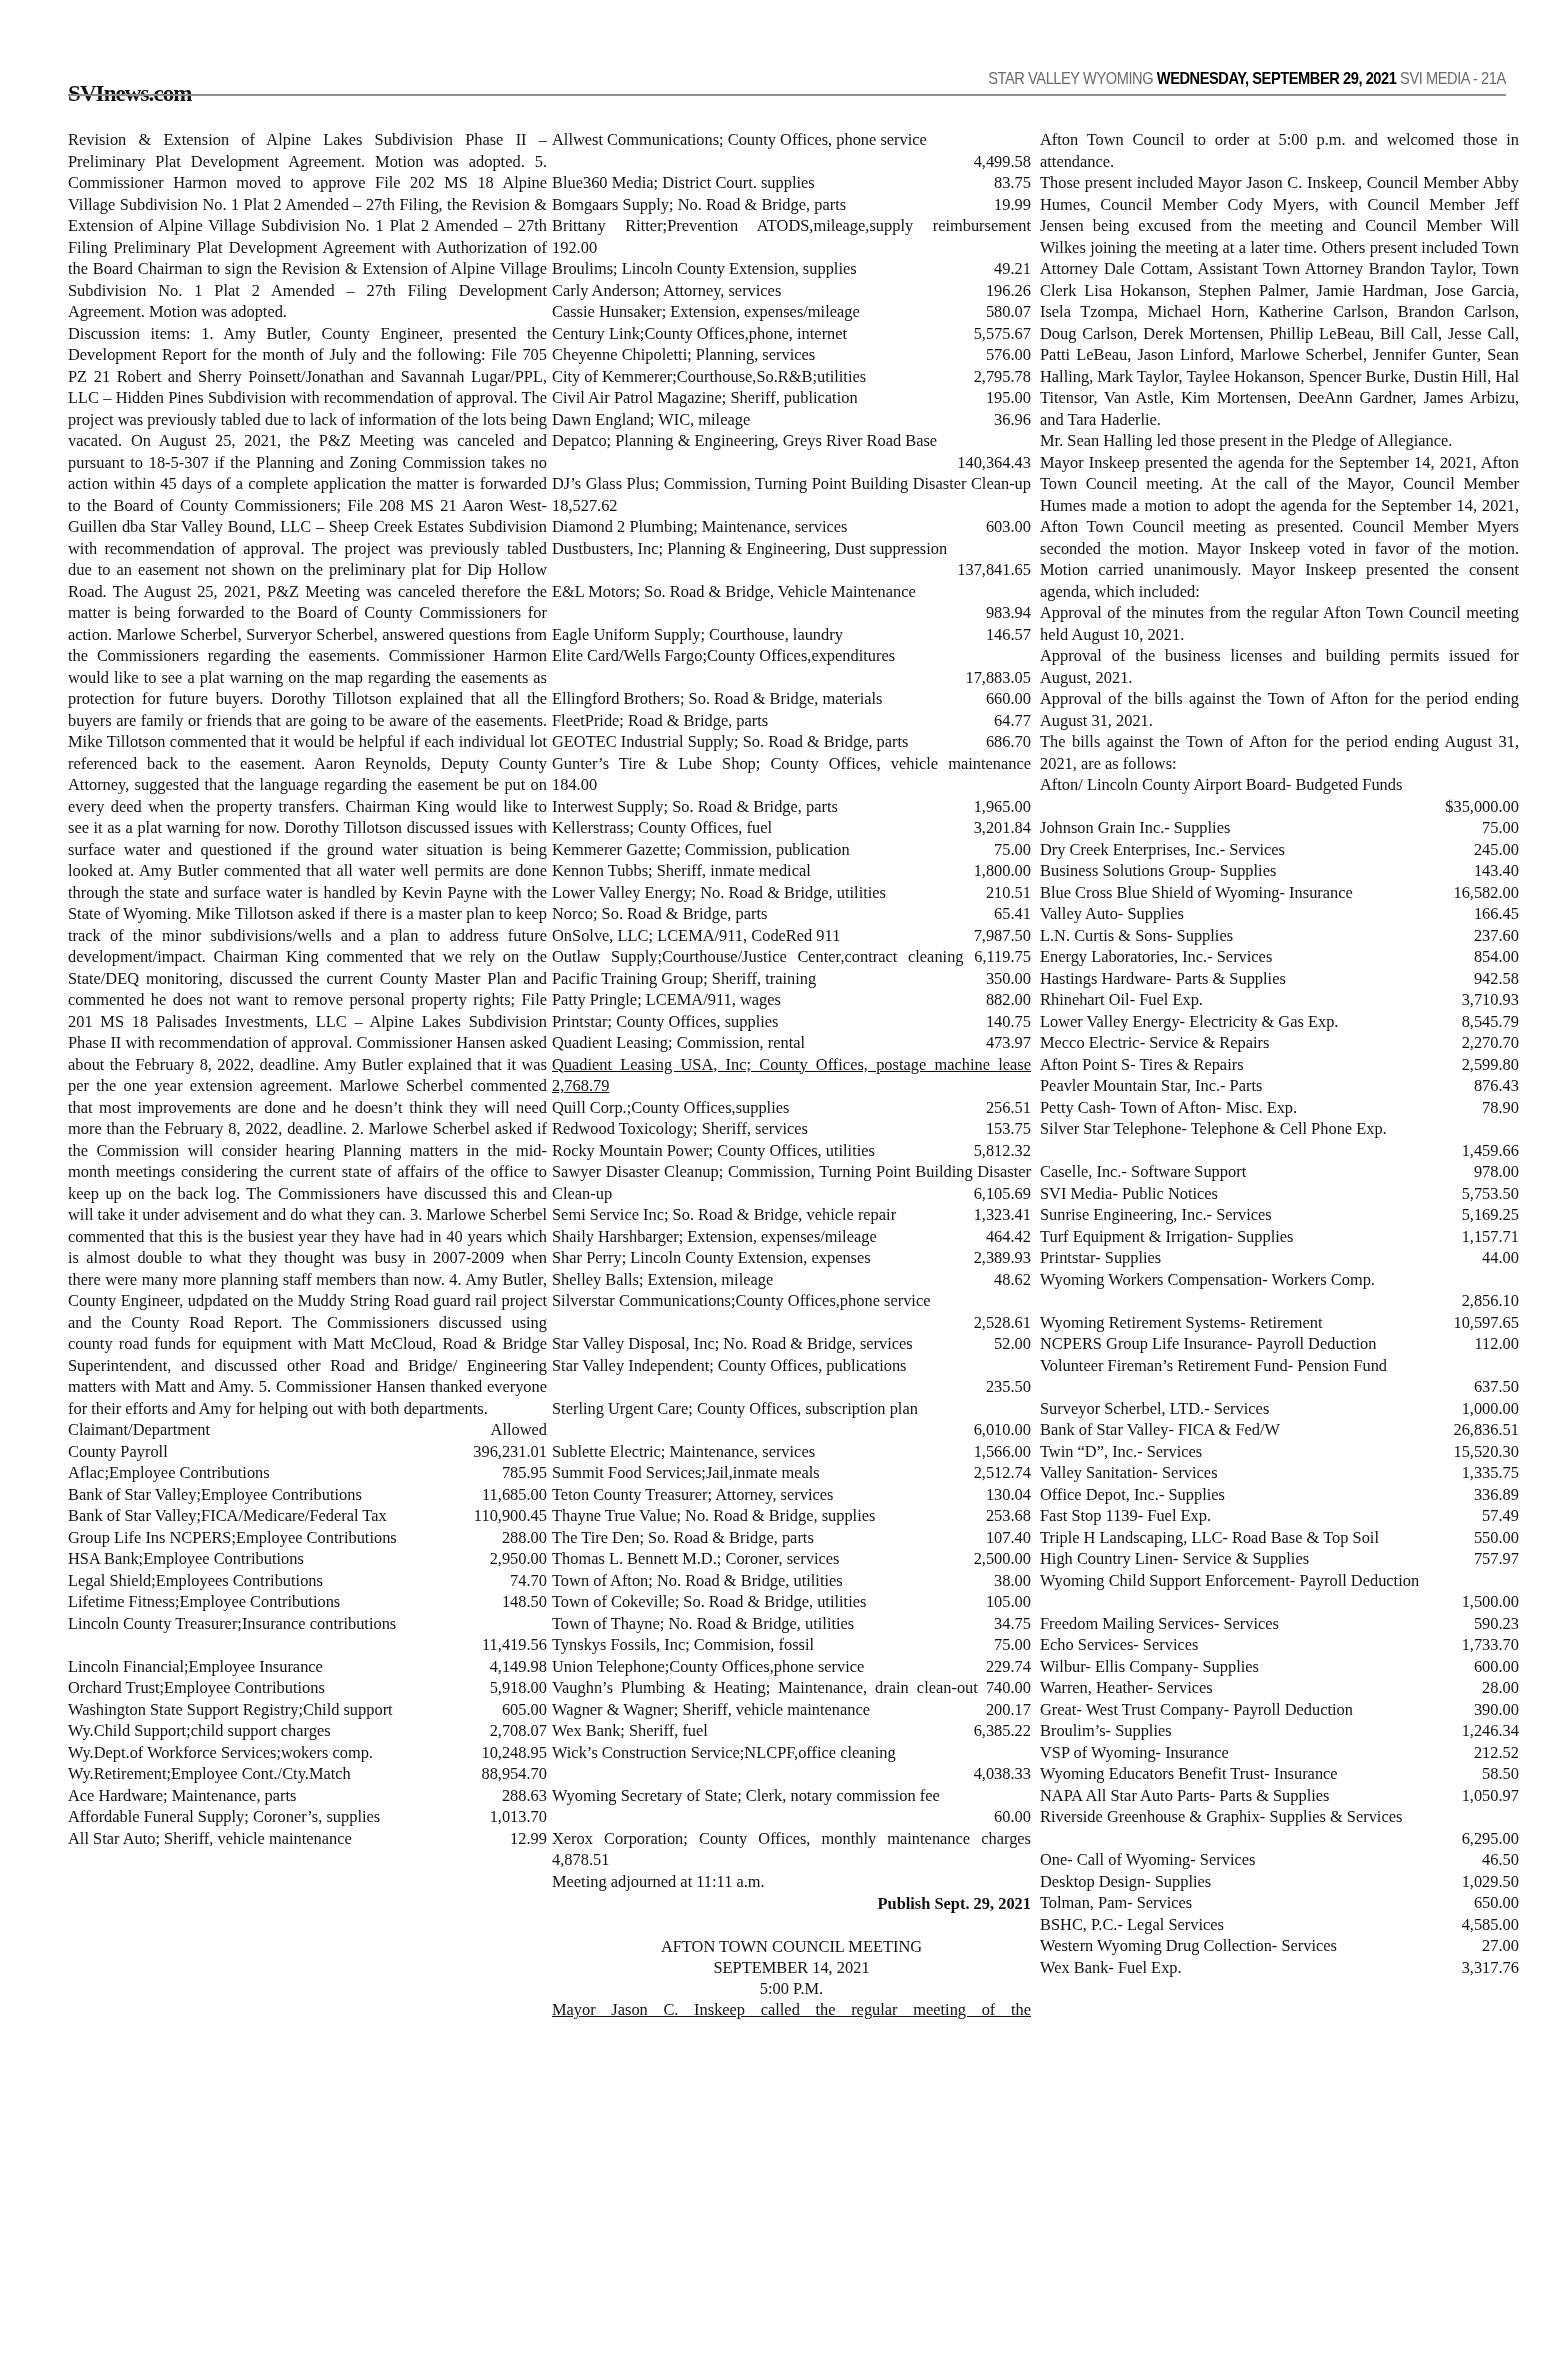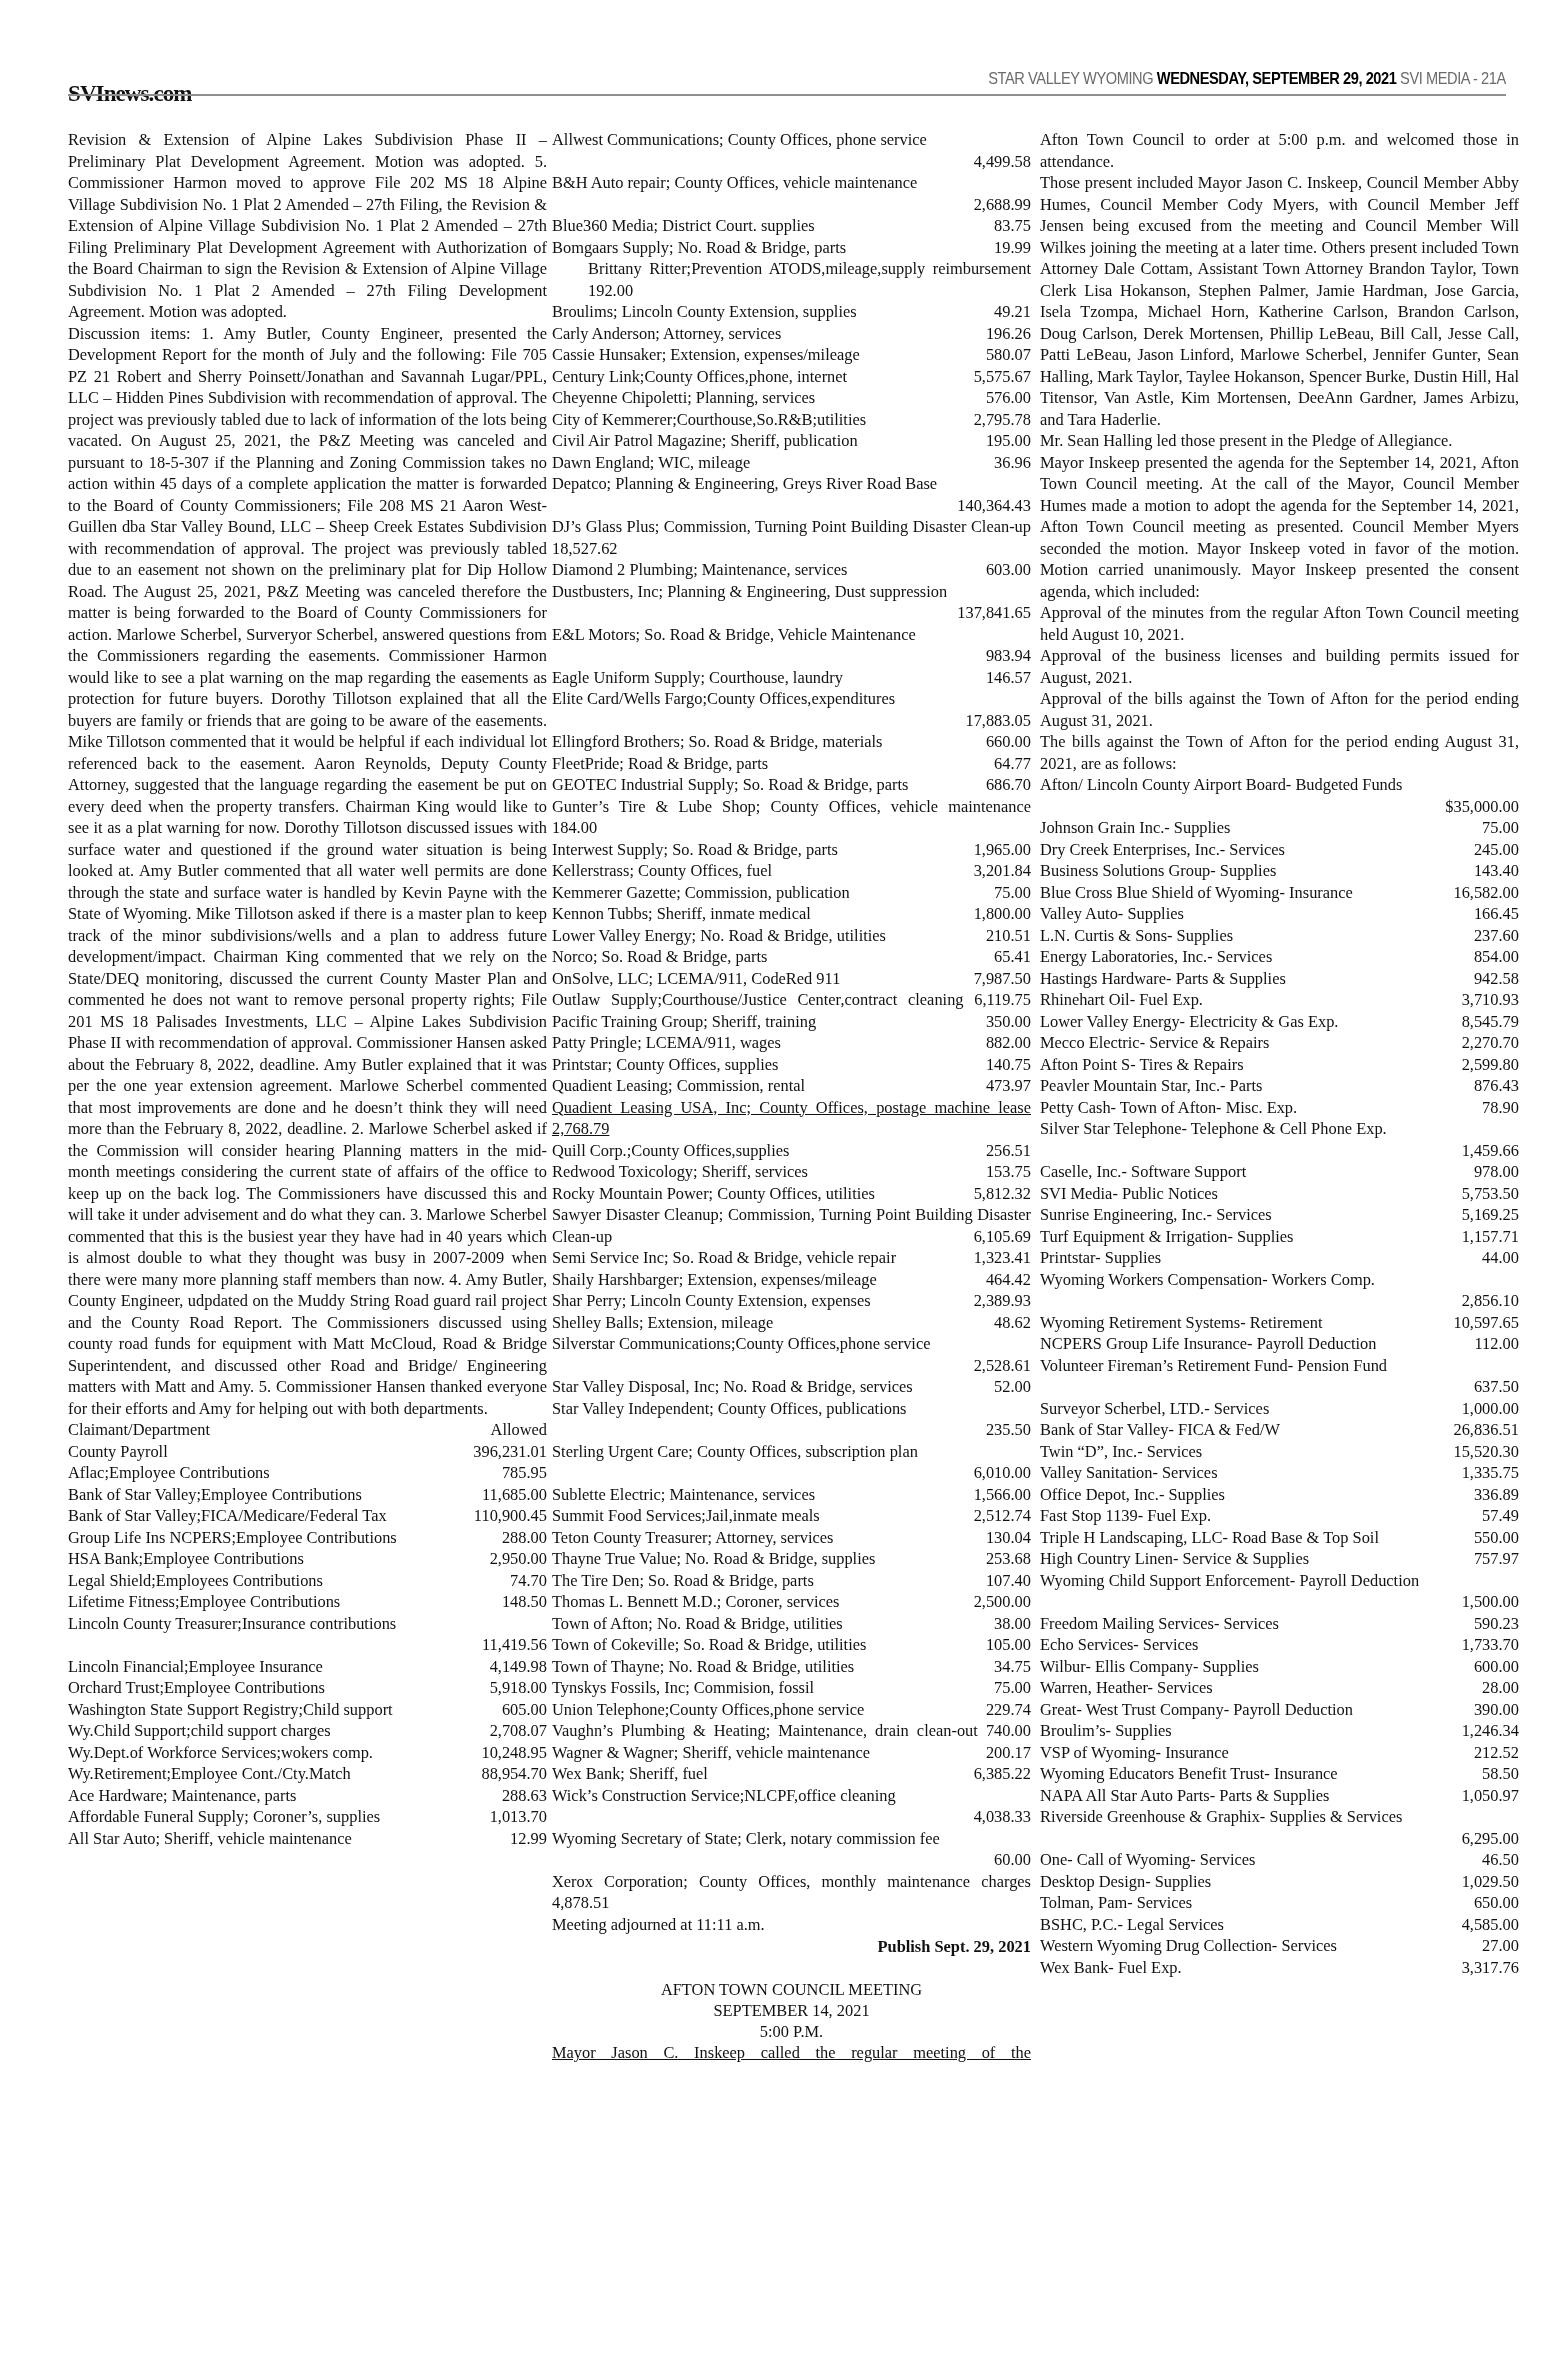--- a/index.html
+++ b/index.html
@@ -114,30 +114,29 @@
       <div class="ledger-row">
         <span>All Star Auto; Sheriff, vehicle maintenance</span>
         <span class="amt">12.99</span>
       </div>
     </div>
 </div>
 
 <div class="col c2">
   <div id="claims2">
       <div class="ledger-row wrap"><span>Allwest Communications; County Offices, phone service</span><span class="amt">4,499.58</span></div>
-      <div class="ledger-row wrap"><span>B&amp;H Auto repair; County Offices, vehicle maintenance</span><span class="amt">2,688.99</span></div>
       <div class="ledger-row">
         <span>Blue360 Media; District Court. supplies</span>
         <span class="amt">83.75</span>
       </div>
       <div class="ledger-row">
         <span>Bomgaars Supply; No. Road &amp; Bridge, parts</span>
         <span class="amt">19.99</span>
       </div>
-      <div class="ledger-row" style="display: block; margin-left: 36px;">
+      <div class="ledger-row" style="display: block;">
         <p style="margin: 0px; text-align: justify; text-align-last: justify;"><span>Brittany Ritter;Prevention ATODS,mileage,supply reimbursement </span><span>192.00</span></p>
       </div>
       <div class="ledger-row">
         <span>Broulims; Lincoln County Extension, supplies</span>
         <span class="amt">49.21</span>
       </div>
       <div class="ledger-row">
         <span>Carly Anderson; Attorney, services</span>
         <span class="amt">196.26</span>
       </div>

